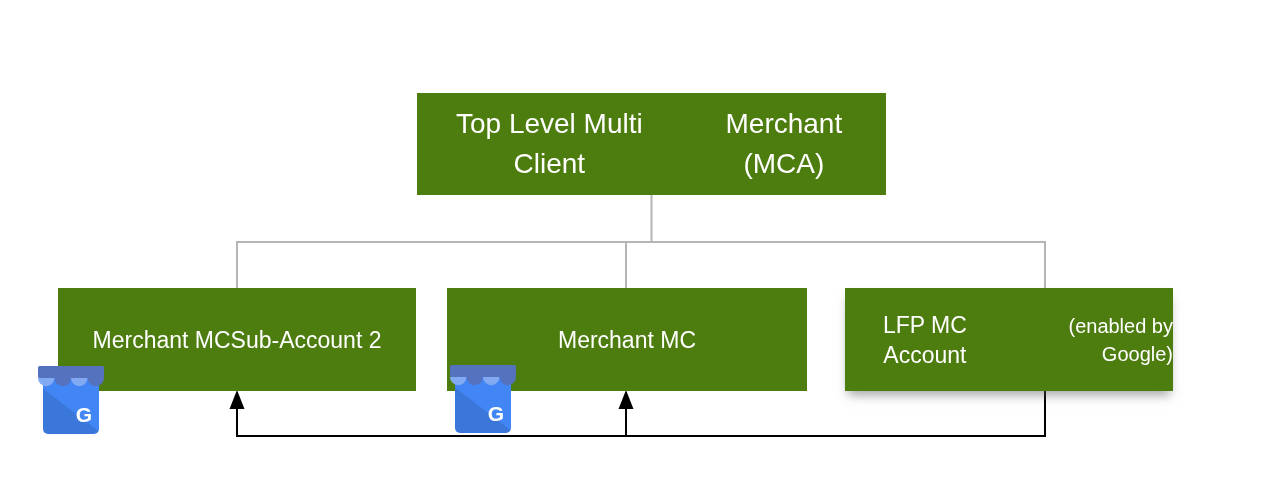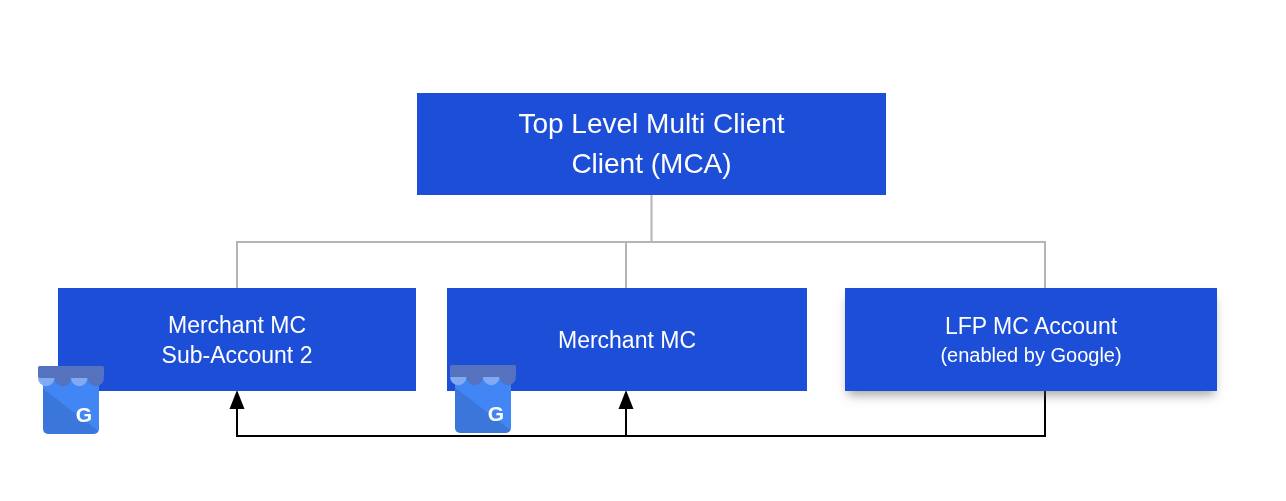--- a/index.html
+++ b/index.html
@@ -17,46 +17,46 @@
   }
   svg.connectors {
     position: absolute;
     left: 0;
     top: 0;
     pointer-events: none;
   }
   .node {
     position: absolute;
     box-sizing: border-box;
-    background: #1d4ed8;
+    background: #4d7c0f;
     color: #ffffff;
     display: flex;
-    flex-direction: column;
+    flex-direction: row;
     align-items: center;
     justify-content: center;
     text-align: center;
   }
   .node-root {
     left: 417px; top: 93px; width: 469px; height: 102px;
     font-size: 28px; line-height: 40px;
   }
   .node-sub1 {
     left: 58px; top: 288px; width: 358px; height: 103px;
     font-size: 23px; line-height: 30px;
   }
   .node-sub2 {
     left: 447px; top: 288px; width: 360px; height: 103px;
     font-size: 23px; line-height: 30px;
   }
   .node-lfp {
-    left: 845px; top: 288px; width: 372px; height: 103px;
+    left: 845px; top: 288px; width: 328px; height: 103px;
     font-size: 23px; line-height: 30px;
     box-shadow: 0 7px 10px -3px rgba(90, 90, 90, 0.55);
   }
-  .node-lfp .line2 { font-size: 20px; line-height: 28px; }
+  .node-lfp .line2 { font-size: 20px; line-height: 28px; text-align: right; }
   .gmb-icon {
     position: absolute;
     width: 70px;
     height: 71px;
   }
   .gmb-icon.gmb-1 { left: 36px; top: 365px; }
   .gmb-icon.gmb-2 { left: 448px; top: 364px; }
 </style>
 </head>
 <body>
@@ -74,21 +74,21 @@
     <g>
       <path d="M1045,391 L1045,436 L237,436 L237,407" stroke="#000000" stroke-width="2" fill="none"></path>
       <path d="M626,436 L626,407" stroke="#000000" stroke-width="2" fill="none"></path>
       <polygon points="237,390 229.5,409 244.5,409" fill="#000000"></polygon>
       <polygon points="626,390 618.5,409 633.5,409" fill="#000000"></polygon>
     </g>
   </svg>
 
   <div class="node node-root">
     <div class="line1">Top Level Multi Client</div>
-    <div class="line2">Client (MCA)</div>
+    <div class="line2">Merchant (MCA)</div>
   </div>
 
   <div class="node node-sub1">
     <div class="line1">Merchant MC</div>
     <div class="line2">Sub-Account 2</div>
   </div>
 
   <div class="node node-sub2">
     <div class="line1">Merchant MC</div>
   </div>

